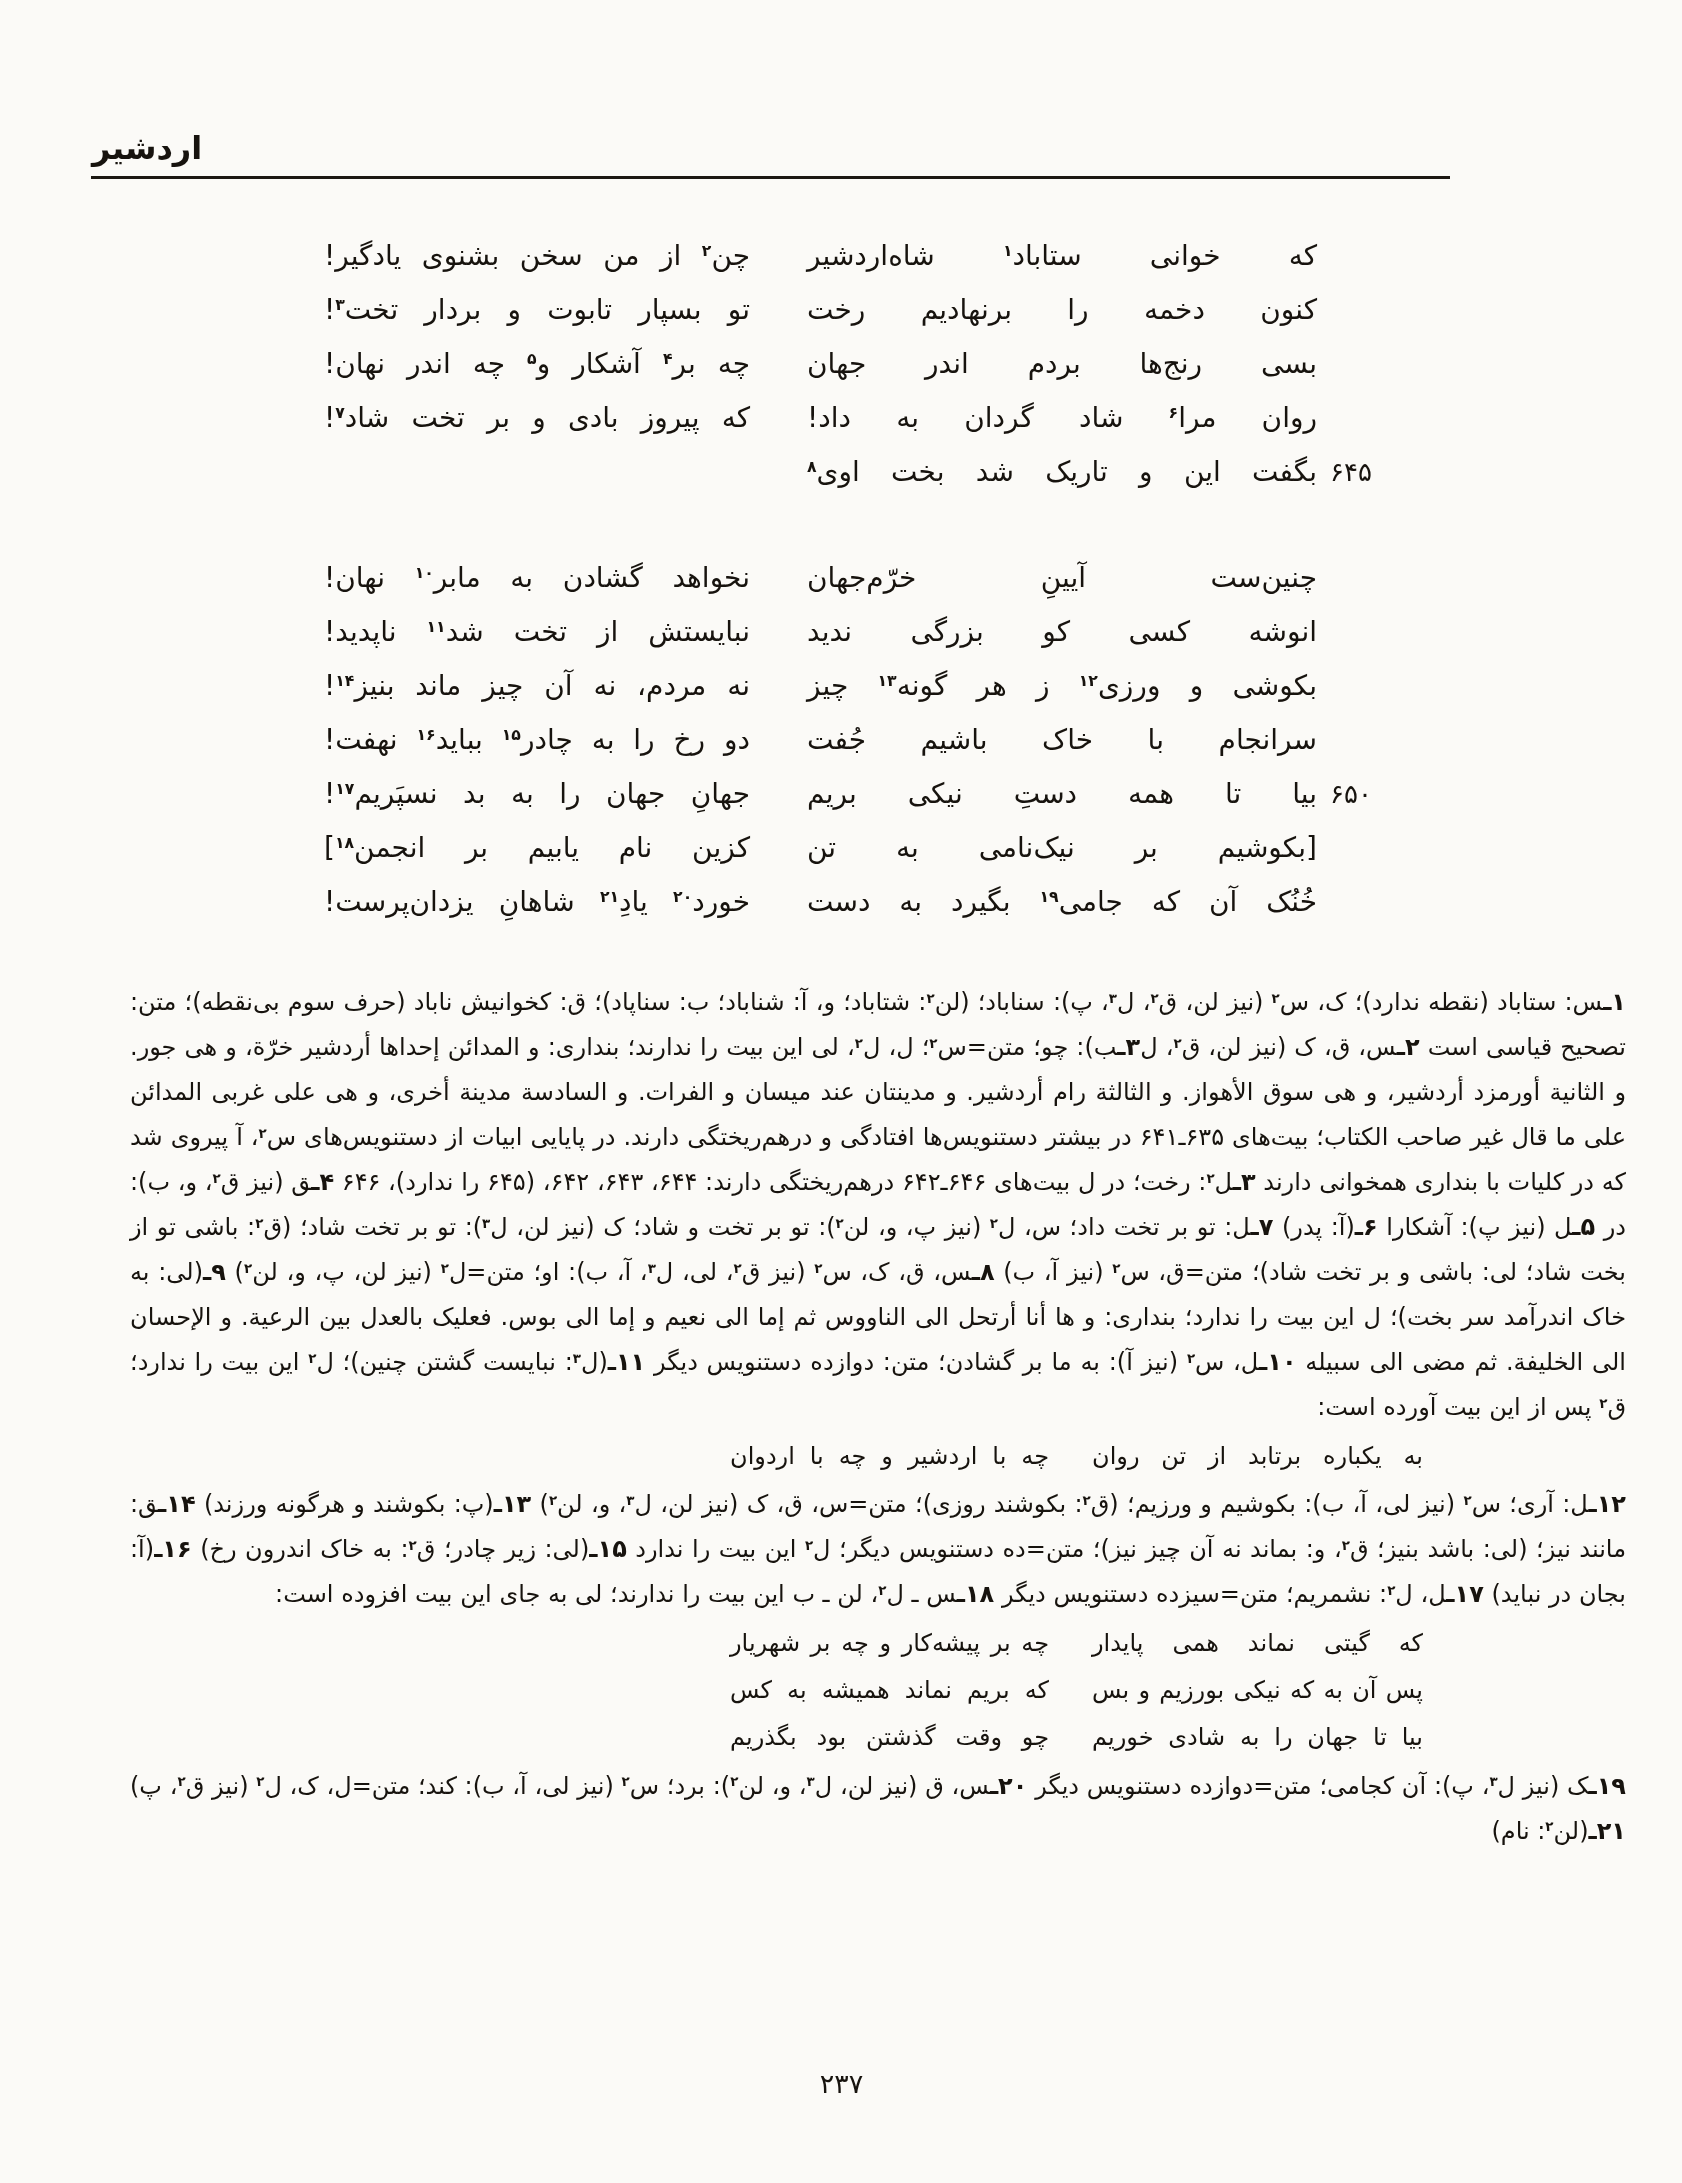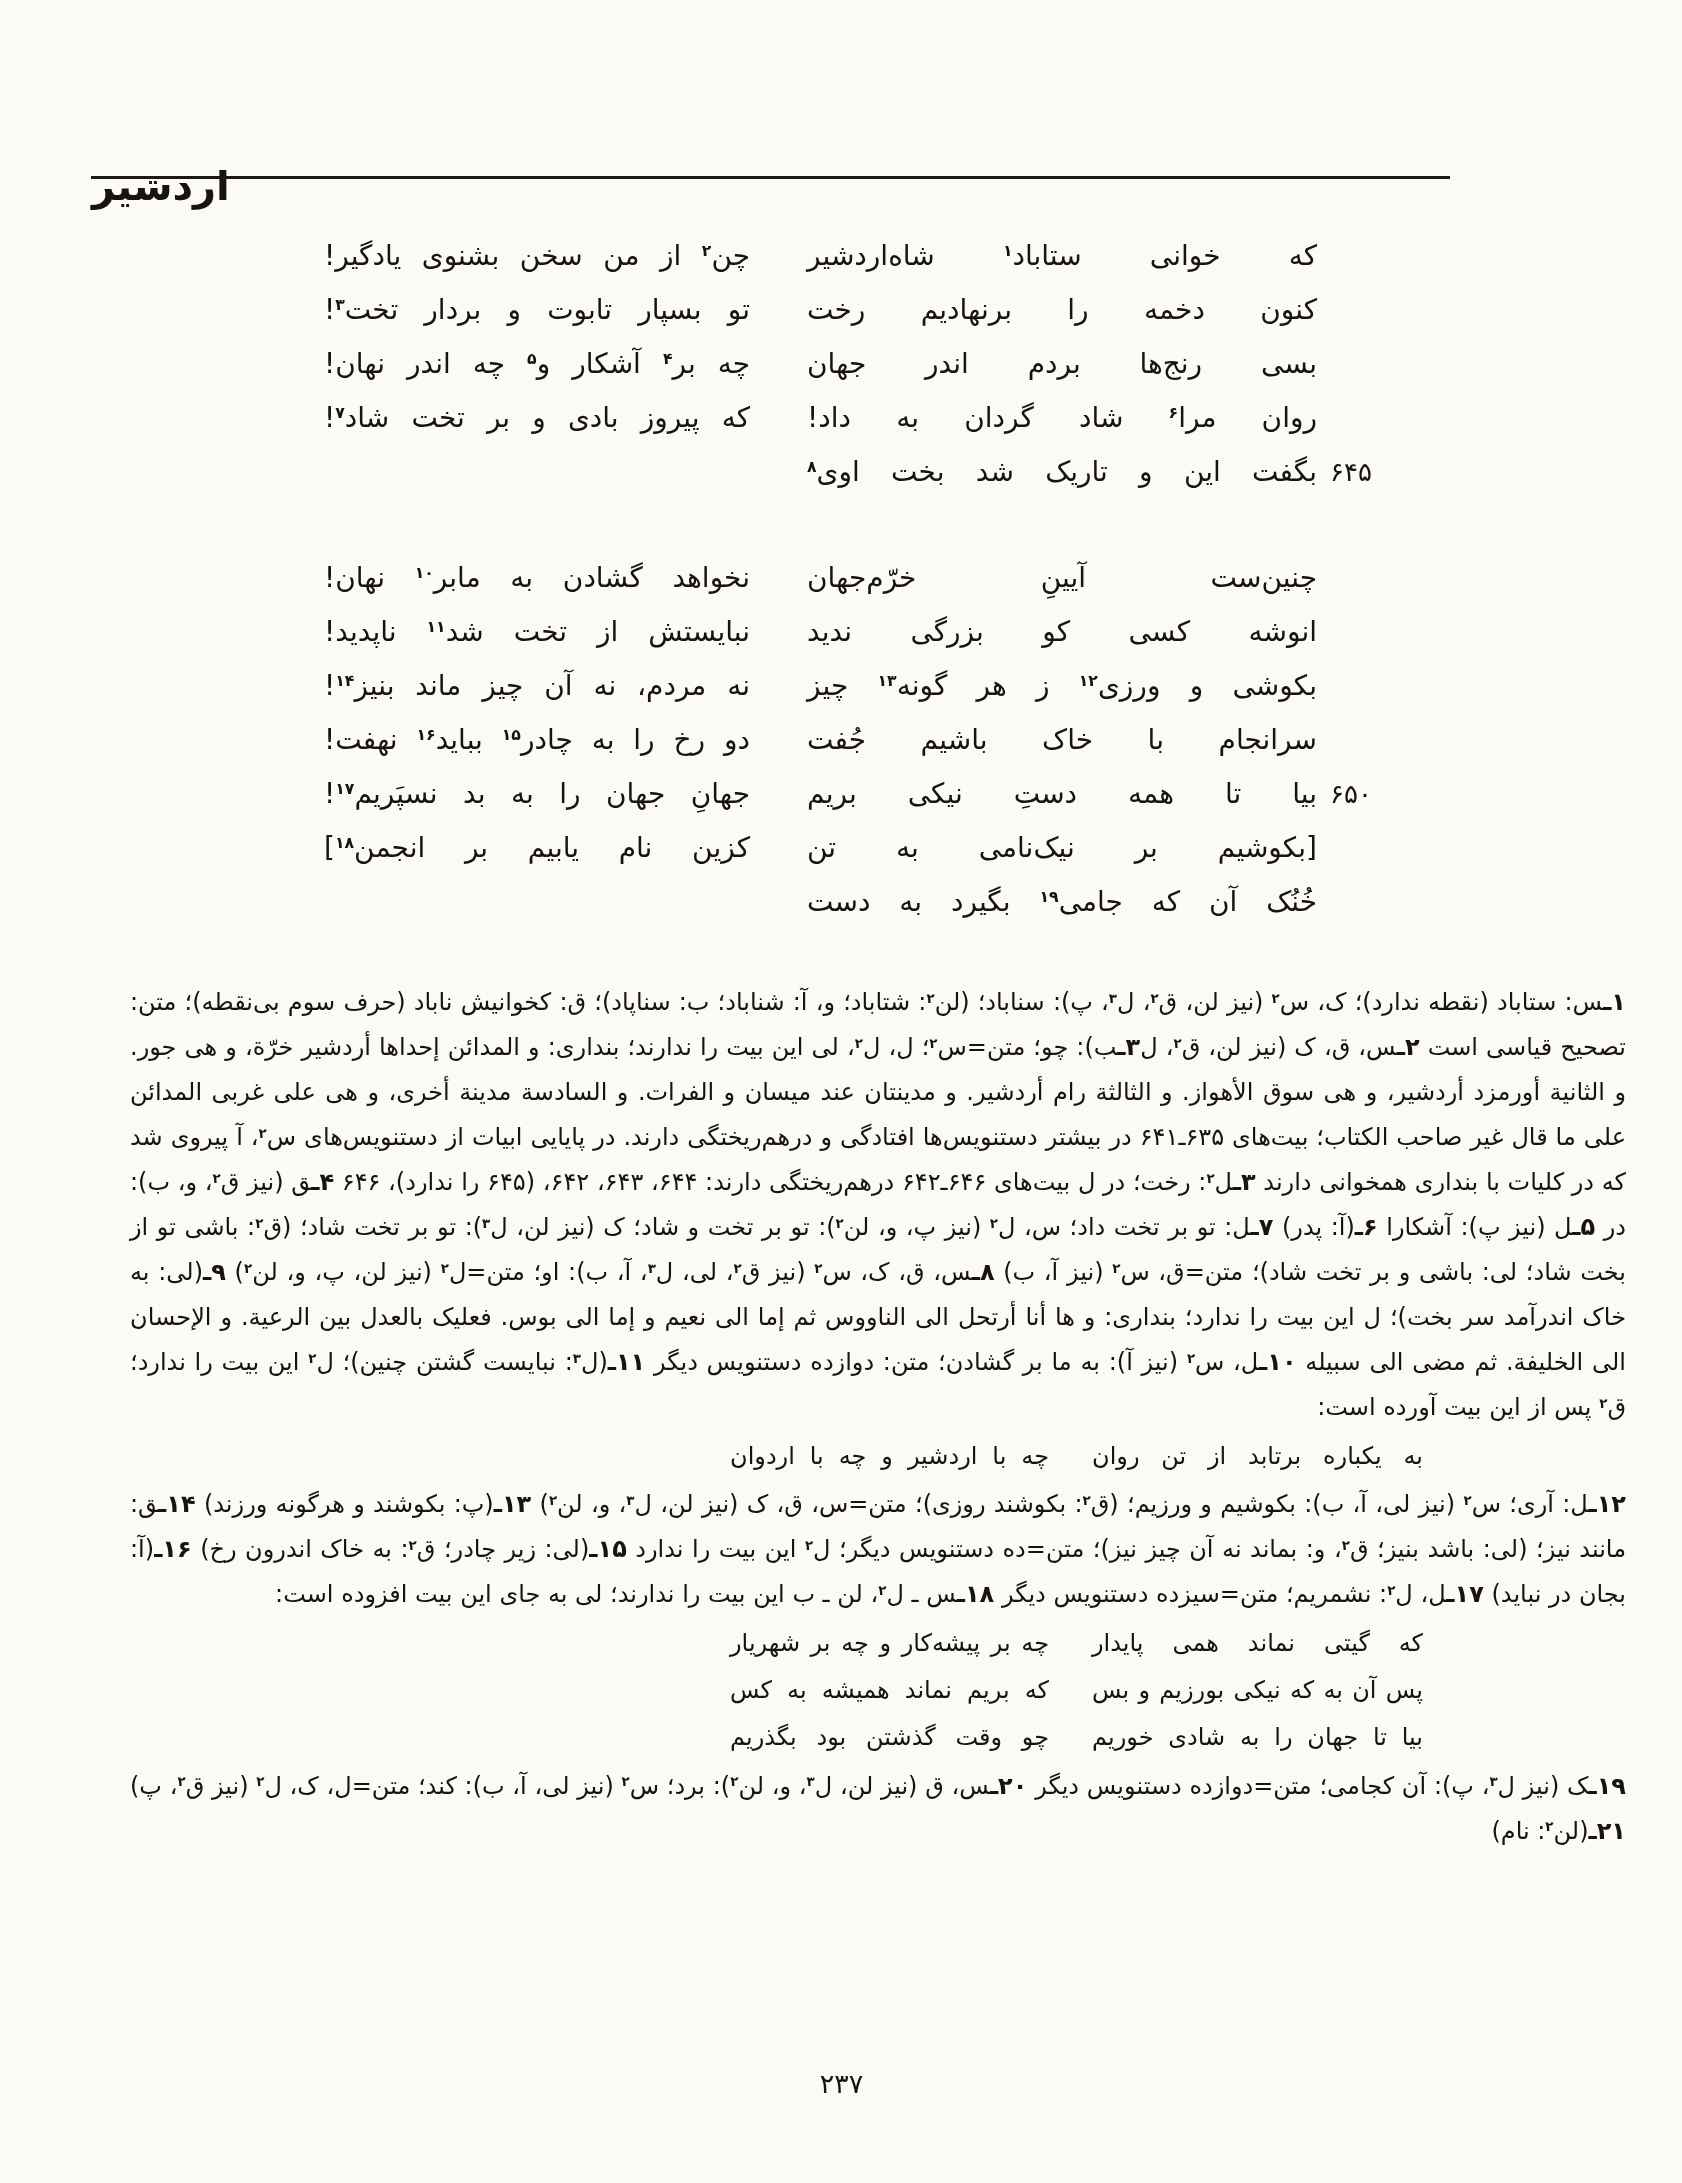--- a/index.html
+++ b/index.html
@@ -5,21 +5,21 @@
   * { margin:0; padding:0; box-sizing:border-box; }
   html,body { background:#e9e7e2; }
   body {
     width:1683px; height:2183px; position:relative; overflow:hidden;
     background:#fbfaf7; color:#17130e;
     font-family:"DejaVu Sans", sans-serif;
   }
   .page { position:absolute; inset:0; }
 
   
-  .running-head { position:absolute; left:92px; top:129px; font-size:40px; font-weight:700; direction:rtl;margin-top:34px; }
+  .running-head { position:absolute; left:92px; top:129px; font-size:32px; font-weight:700; direction:rtl; }
   .header-rule { position:absolute; left:91px; top:176px; width:1359px; height:2.7px; background:#1c1812; }
 
   
   .poem { position:absolute; top:229px; right:298px; width:1117px; direction:rtl; }
   .stanza + .stanza { margin-top:52px; }
   .vrow { display:flex; direction:rtl; height:54px; line-height:54px; }
   .vnum { width:68px; font-size:26px; text-align:center; }
   .hemi { width:510px; font-size:28px; text-align:justify; text-align-last:justify; white-space:nowrap_off; }
   .hemi-l { width:426px; margin-right:57px; }
   sup { font-size:56%; line-height:0; position:relative; top:-0.55em; vertical-align:baseline; font-weight:700; }
@@ -97,20 +97,21 @@
           <div class="hemi hemi-l">جهانِ جهان را به بد نسپَریم<sup>۱۷</sup>!</div>
         </div>
         <div class="vrow">
           <div class="vnum"></div>
           <div class="hemi">[بکوشیم بر نیک‌نامی به تن</div>
           <div class="hemi hemi-l">کزین نام یابیم بر انجمن<sup>۱۸</sup>]</div>
         </div>
         <div class="vrow">
           <div class="vnum"></div>
           <div class="hemi">خُنُک آن که جامی<sup>۱۹</sup> بگیرد به دست</div>
+          <div class="hemi hemi-l">خورد<sup>۲۰</sup> یادِ<sup>۲۱</sup> شاهانِ یزدان‌پرست!</div>
         </div>
       </div>
     </div>
 
   <div class="footnotes">
       <div class="fnpara"><b>۱ـ</b>س: ستاباد (نقطه ندارد)؛ ک، س<sup>۲</sup> (نیز لن، ق<sup>۲</sup>، ل<sup>۳</sup>، پ): سناباد؛ (لن<sup>۲</sup>: شتاباد؛ و، آ: شناباد؛ ب: سناپاد)؛ ق: کخوانیش ناباد (حرف سوم بی‌نقطه)؛ متن: تصحیح قیاسی است <b>۲ـ</b>س، ق، ک (نیز لن، ق<sup>۲</sup>، ل<b>۳ـ</b>ب): چو؛ متن=س<sup>۲</sup>؛ ل، ل<sup>۲</sup>، لی این بیت را ندارند؛ بنداری: و المدائن إحداها أردشیر خرّة، و هی جور. و الثانیة أورمزد أردشیر، و هی سوق الأهواز. و الثالثة رام أردشیر. و مدینتان عند میسان و الفرات. و السادسة مدینة أخری، و هی علی غربی المدائن علی ما قال غیر صاحب الکتاب؛ بیت‌های ۶۳۵ـ۶۴۱ در بیشتر دستنویس‌ها افتادگی و درهم‌ریختگی دارند. در پایایی ابیات از دستنویس‌های س<sup>۲</sup>، آ پیروی شد که در کلیات با بنداری همخوانی دارند <b>۳ـ</b>ل<sup>۲</sup>: رخت؛ در ل بیت‌های ۶۴۶ـ۶۴۲ درهم‌ریختگی دارند: ۶۴۴، ۶۴۳، ۶۴۲، (۶۴۵ را ندارد)، ۶۴۶ <b>۴ـ</b>ق (نیز ق<sup>۲</sup>، و، ب): در <b>۵ـ</b>ل (نیز پ): آشکارا <b>۶ـ</b>(آ: پدر) <b>۷ـ</b>ل: تو بر تخت داد؛ س، ل<sup>۲</sup> (نیز پ، و، لن<sup>۲</sup>): تو بر تخت و شاد؛ ک (نیز لن، ل<sup>۳</sup>): تو بر تخت شاد؛ (ق<sup>۲</sup>: باشی تو از بخت شاد؛ لی: باشی و بر تخت شاد)؛ متن=ق، س<sup>۲</sup> (نیز آ، ب) <b>۸ـ</b>س، ق، ک، س<sup>۲</sup> (نیز ق<sup>۲</sup>، لی، ل<sup>۳</sup>، آ، ب): او؛ متن=ل<sup>۲</sup> (نیز لن، پ، و، لن<sup>۲</sup>) <b>۹ـ</b>(لی: به خاک اندرآمد سر بخت)؛ ل این بیت را ندارد؛ بنداری: و ها أنا أرتحل الی الناووس ثم إما الی نعیم و إما الی بوس. فعلیک بالعدل بین الرعیة. و الإحسان الی الخلیفة. ثم مضی الی سبیله <b>۱۰ـ</b>ل، س<sup>۲</sup> (نیز آ): به ما بر گشادن؛ متن: دوازده دستنویس دیگر <b>۱۱ـ</b>(ل<sup>۳</sup>: نبایست گشتن چنین)؛ ل<sup>۲</sup> این بیت را ندارد؛ ق<sup>۲</sup> پس از این بیت آورده است:</div>
       <div class="fnverse-block">
         <div class="fnvrow">
           <div class="fnhemi">به یکباره برتابد از تن روان</div>
           <div class="fnhemi fnhemi-l">چه با اردشیر و چه با اردوان</div>

